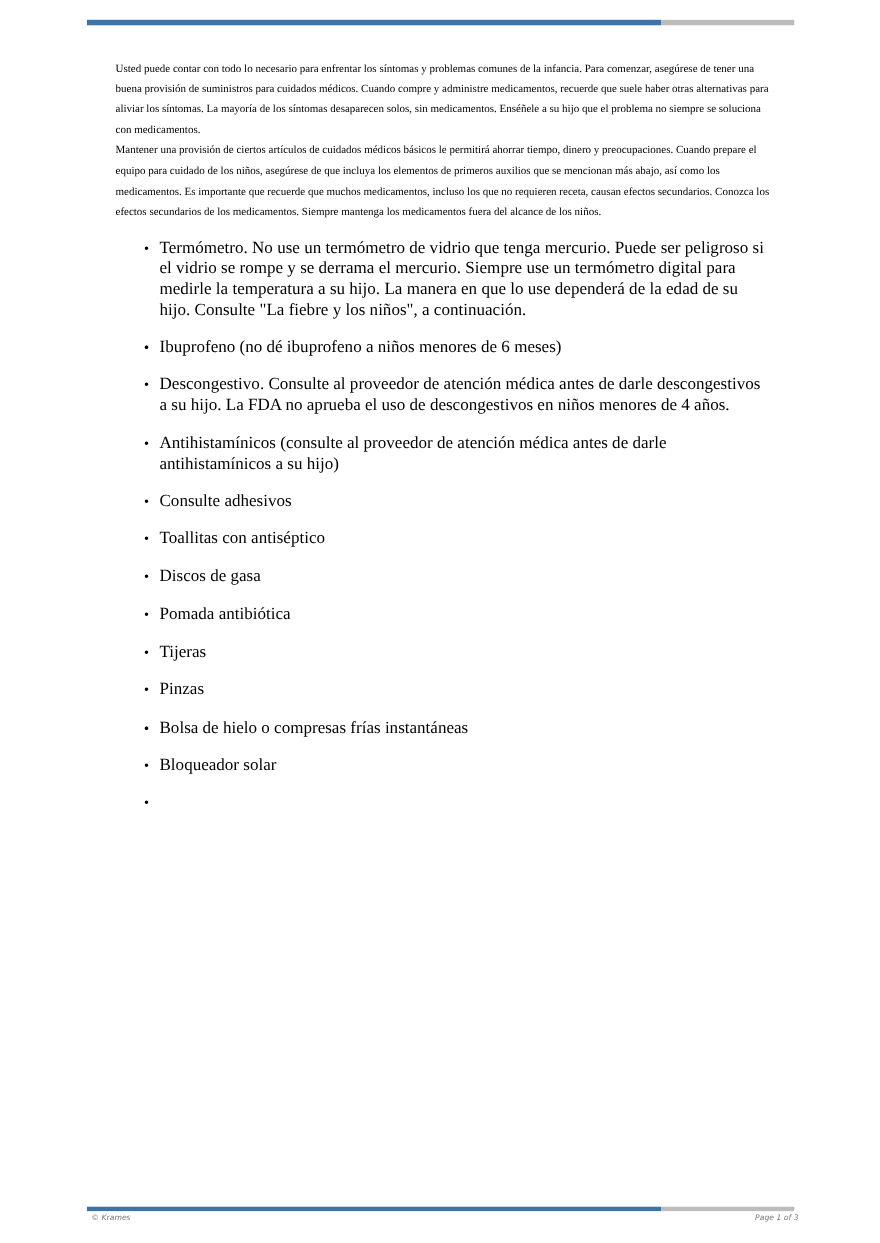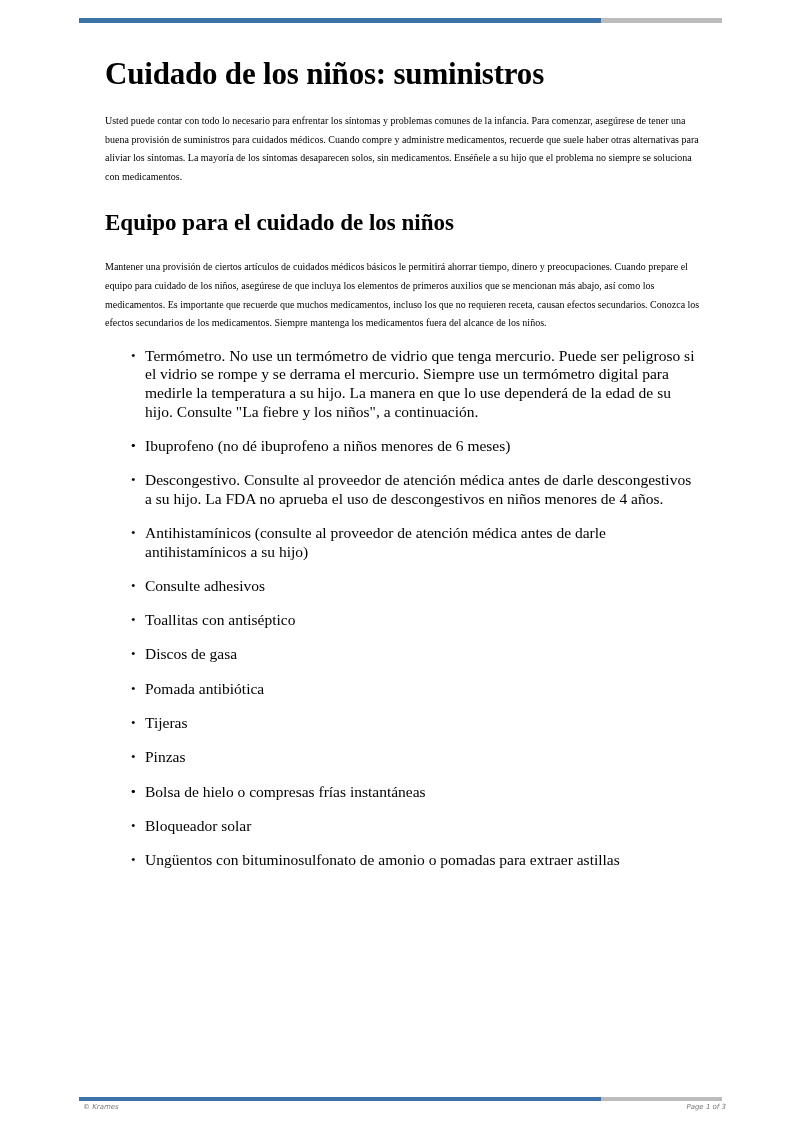--- a/index.html
+++ b/index.html
@@ -97,42 +97,40 @@
   </style>
 </head>
 <body>
 
 <div class="top-bar">
   <div class="bar-blue"></div>
   <div class="bar-gray"></div>
 </div>
 
 <div class="content">
-  <h1>Cuidado de los niños: suministros</h1>
   <p>Usted puede contar con todo lo necesario para enfrentar los síntomas y problemas comunes de la infancia. Para comenzar, asegúrese de tener una buena provisión de suministros para cuidados médicos. Cuando compre y administre medicamentos, recuerde que suele haber otras alternativas para aliviar los síntomas. La mayoría de los síntomas desaparecen solos, sin medicamentos. Enséñele a su hijo que el problema no siempre se soluciona con medicamentos.</p>
 
-  <h2>Equipo para el cuidado de los niños</h2>
   <p>Mantener una provisión de ciertos artículos de cuidados médicos básicos le permitirá ahorrar tiempo, dinero y preocupaciones. Cuando prepare el equipo para cuidado de los niños, asegúrese de que incluya los elementos de primeros auxilios que se mencionan más abajo, así como los medicamentos. Es importante que recuerde que muchos medicamentos, incluso los que no requieren receta, causan efectos secundarios. Conozca los efectos secundarios de los medicamentos. Siempre mantenga los medicamentos fuera del alcance de los niños.</p>
 
   <ul>
     <li><span class="bullet">•</span><span>Termómetro. No use un termómetro de vidrio que tenga mercurio. Puede ser peligroso si el vidrio se rompe y se derrama el mercurio. Siempre use un termómetro digital para medirle la temperatura a su hijo. La manera en que lo use dependerá de la edad de su hijo. Consulte "La fiebre y los niños", a continuación.</span></li>
     <li><span class="bullet">•</span></li>
     <li><span class="bullet">•</span><span>Ibuprofeno (no dé ibuprofeno a niños menores de 6 meses)</span></li>
     <li><span class="bullet">•</span><span>Descongestivo. Consulte al proveedor de atención médica antes de darle descongestivos a su hijo. La FDA no aprueba el uso de descongestivos en niños menores de 4 años.</span></li>
     <li><span class="bullet">•</span><span>Antihistamínicos (consulte al proveedor de atención médica antes de darle antihistamínicos a su hijo)</span></li>
     <li><span class="bullet">•</span><span>Consulte adhesivos</span></li>
     <li><span class="bullet">•</span><span>Toallitas con antiséptico</span></li>
     <li><span class="bullet">•</span><span>Discos de gasa</span></li>
     <li><span class="bullet">•</span><span>Pomada antibiótica</span></li>
     <li><span class="bullet">•</span><span>Tijeras</span></li>
     <li><span class="bullet">•</span><span>Pinzas</span></li>
     <li><span class="bullet">•</span></li>
     <li><span class="bullet">•</span><span>Bolsa de hielo o compresas frías instantáneas</span></li>
     <li><span class="bullet">•</span><span>Bloqueador solar</span></li>
-    <li><span class="bullet">•</span><span>Ungüentos con bituminosulfonato de amonio o pomadas para extraer astillas</span></li>
+    <li><span class="bullet">•</span></li>
   </ul>
 </div>
 
 <div class="bottom-bar">
   <div class="bar-blue"></div>
   <div class="bar-gray"></div>
 </div>
 
 <div class="footer">
   <span>© Krames</span>

